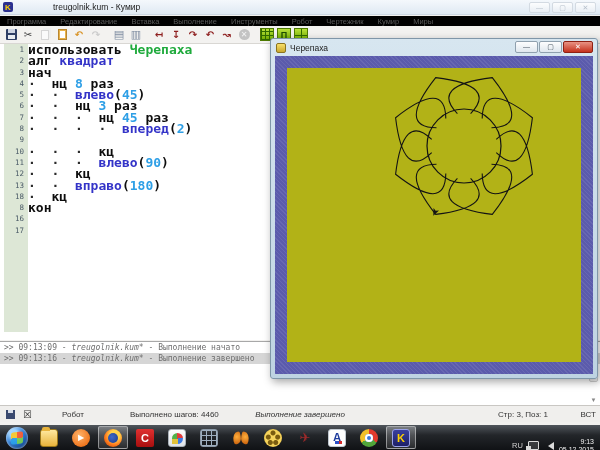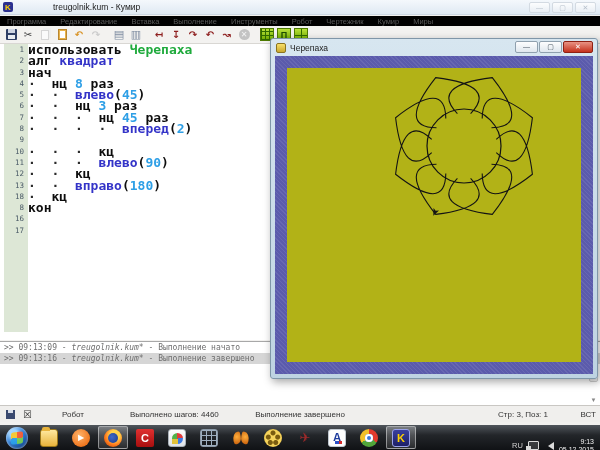--- a/index.html
+++ b/index.html
@@ -70,21 +70,21 @@
   .log-arrow { position:absolute; bottom:0; width:9px; height:8px; font-size:6px; color:#888; text-align:center; line-height:8px; }
 
   
   .statusbar { position:absolute; left:0; top:405px; width:600px; height:17px; background:#f0efed;
     border-top:1px solid #c9c7c3; display:flex; align-items:center; font-size:8px; color:#333; }
   .sb-floppy { width:9px; height:9px; background:#3a4a70; margin-left:6px; position:relative; }
   .sb-floppy::after { content:""; position:absolute; left:2px; top:0; width:5px; height:3px; background:#d7dde8; }
   .sb-x { font-size:10px; color:#333; margin-left:8px; }
   .sb-analysis { margin-left:30px; }
   .sb-steps { margin-left:24px;padding-left:22px; }
-  .sb-state { position:absolute; left:0; width:600px; text-align:center; pointer-events:none; }
+  .sb-state { position:absolute; left:0; width:600px; text-align:center; pointer-events:none;font-style:italic; }
   .sb-pos { position:absolute; right:52px; }
   .sb-mode { position:absolute; right:4px; }
 
   
   .turtle-window { position:absolute; left:270px; top:38px; width:328px; height:341px;
     background:linear-gradient(#d7e6f0,#bed3e2); border:1px solid #7f96a8; border-radius:3px;
     box-shadow:2px 3px 8px rgba(0,0,0,.35); }
   .tw-titlebar { height:17px; display:flex; align-items:center; padding-left:5px; position:relative; }
   .tw-icon { width:10px; height:10px; border-radius:2px; background:linear-gradient(#f8e06a,#caa82e); border:1px solid #8a7420; margin-right:4px; }
   .tw-title { font-size:8.5px; color:#1c1c1c; }

